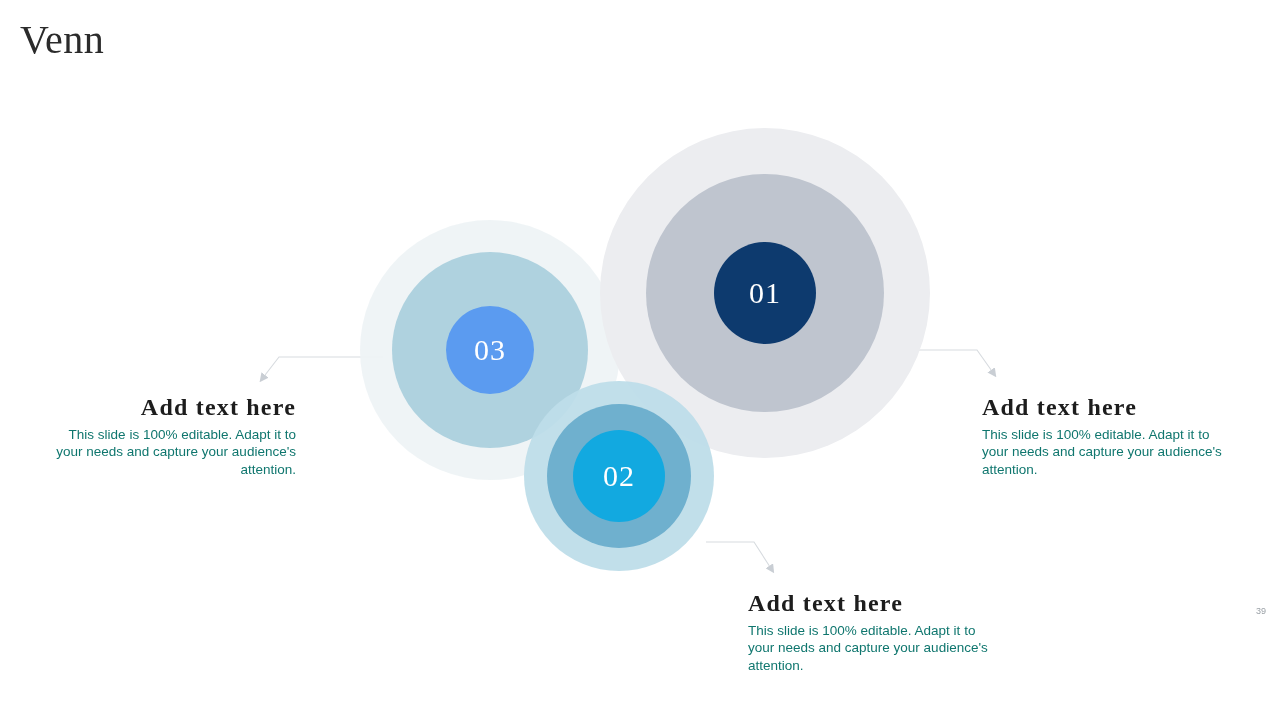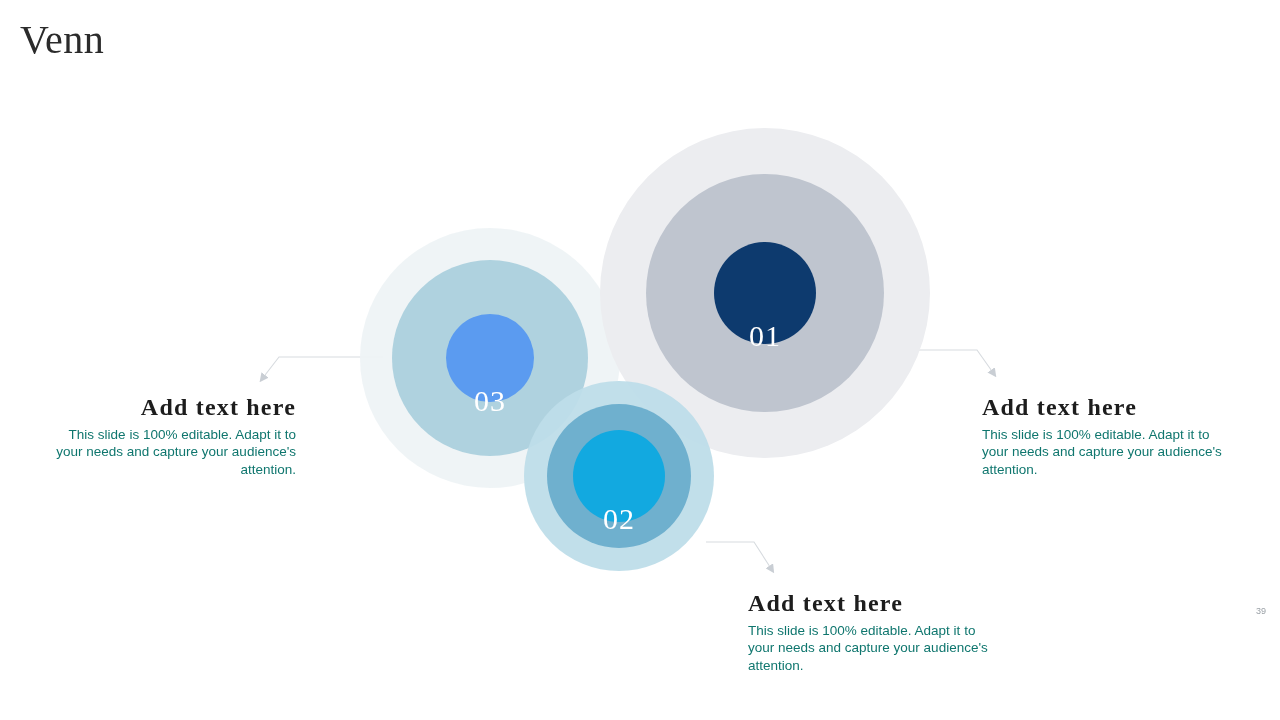--- a/index.html
+++ b/index.html
@@ -49,31 +49,30 @@
     position: absolute;
     left: 50%;
     top: 50%;
     transform: translate(-50%, -50%);
     font-family: "Liberation Serif", serif;
     color: #ffffff;
     font-size: 30px;
     letter-spacing: 1px;
     line-height: 1;
     white-space: nowrap;
-    margin-top: 43px;
   }
 
   
   #venn-01 { left: 600px; top: 128px; width: 330px; height: 330px; }
   #venn-01 .outer { width: 330px; height: 330px; background: #ecedf0; }
   #venn-01 .mid   { width: 238px; height: 238px; background: #bfc5cf; }
   #venn-01 .inner { width: 102px; height: 102px; background: #0d3a6e; }
 
   
-  #venn-03 { left: 360px; top: 228px; width: 260px; height: 260px; }
+  #venn-03 { left: 360px; top: 220px; width: 260px; height: 260px; }
   #venn-03 .outer { width: 260px; height: 260px; background: #eef3f5; opacity: 0.92; }
   #venn-03 .mid   { width: 196px; height: 196px; background: #abd0dd; opacity: 0.95; }
   #venn-03 .inner { width: 88px;  height: 88px;  background: #5b9bf0; }
 
   
   #venn-02 { left: 524px; top: 381px; width: 190px; height: 190px; }
   #venn-02 .outer { width: 190px; height: 190px; background: #bedde9; opacity: 0.95; }
   #venn-02 .mid   { width: 144px; height: 144px; background: #6aadcc; opacity: 0.95; }
   #venn-02 .inner { width: 92px;  height: 92px;  background: #12a9e0; }
 

